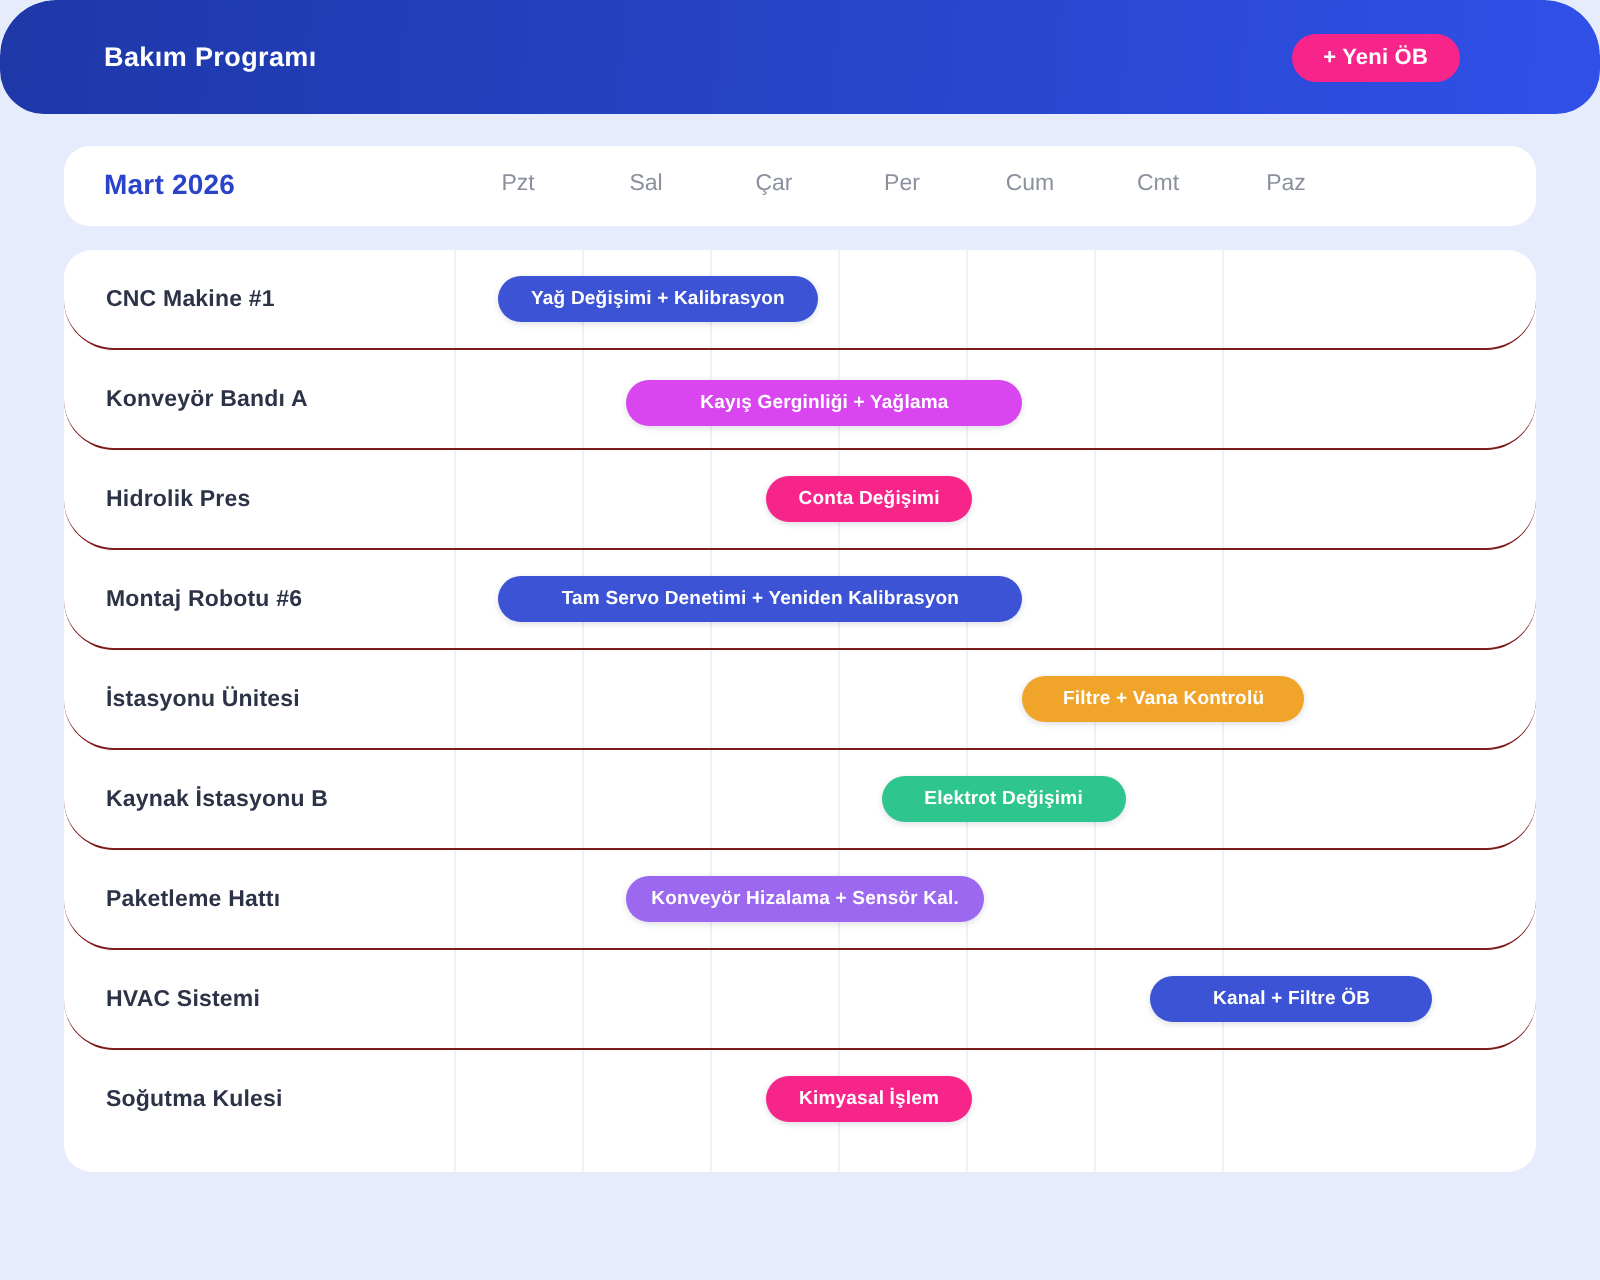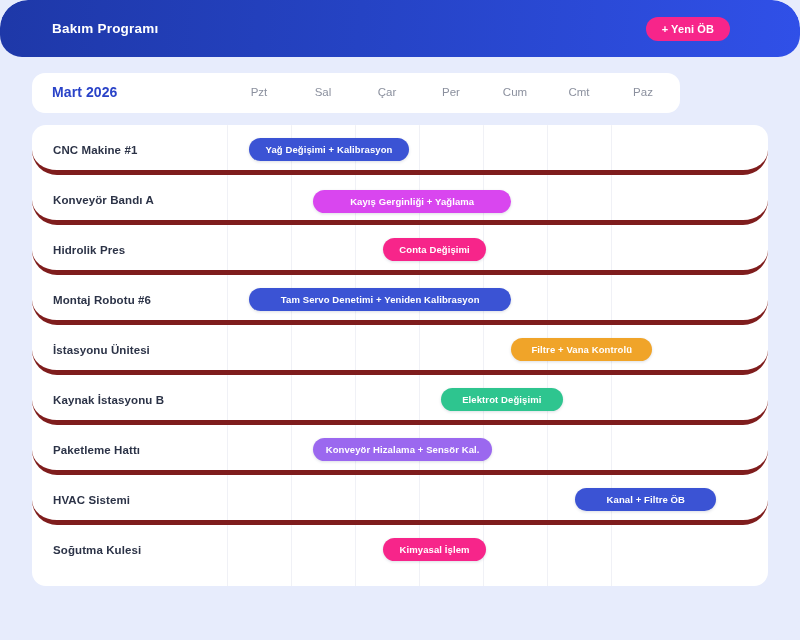--- a/index.html
+++ b/index.html
@@ -62,21 +62,21 @@
     cursor: pointer;
     font-family: "Liberation Sans", sans-serif;
     letter-spacing: .1px;
   }
 
   
   .calendar-strip {
     position: absolute;
     left: 32px;
     top: 73px;
-    width: 648px;
+    width: 736px;
     height: 40px;
     background: #ffffff;
     border-radius: 13px;
   }
   .month-label {
     position: absolute;
     left: 20px;
     top: 11px;
     font-size: 14px;
     font-weight: bold;
@@ -119,21 +119,21 @@
     bottom: 0;
     width: 1px;
     background: #f0f1f6;
   }
 
   .row {
     position: absolute;
     left: 0;
     width: 736px;
     height: 50px;
-    border-bottom: 5px solid #7f1d1d;
+    border-bottom: 1px solid #7f1d1d;
   }
   .row.last { border-bottom: none; padding-left: 48px; }
 
   .row-label {
     position: absolute;
     left: 21px;
     top: 0;
     height: 50px;
     line-height: 50px;
     font-size: 11.5px;

